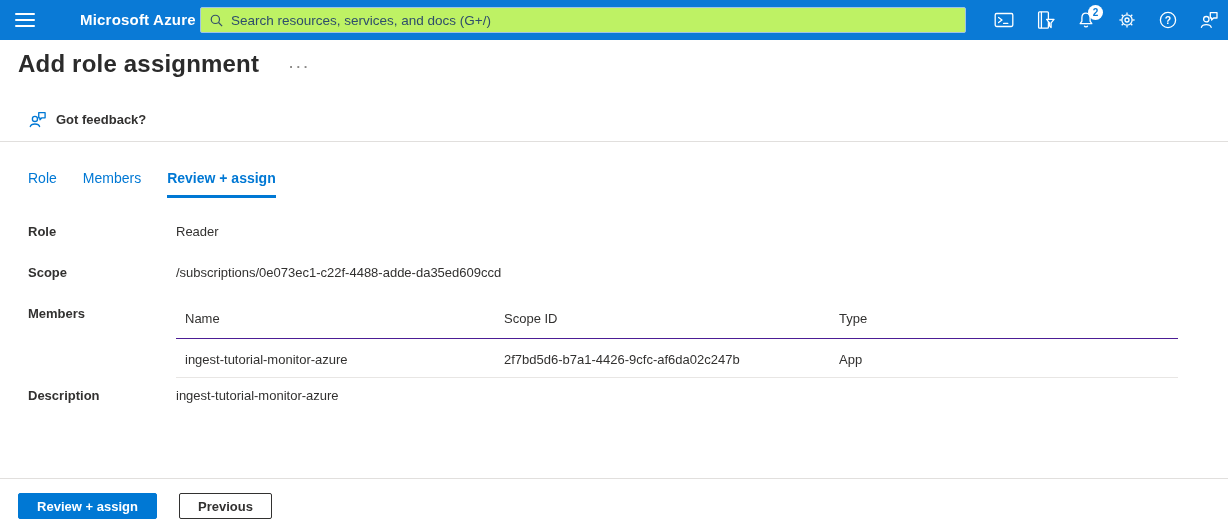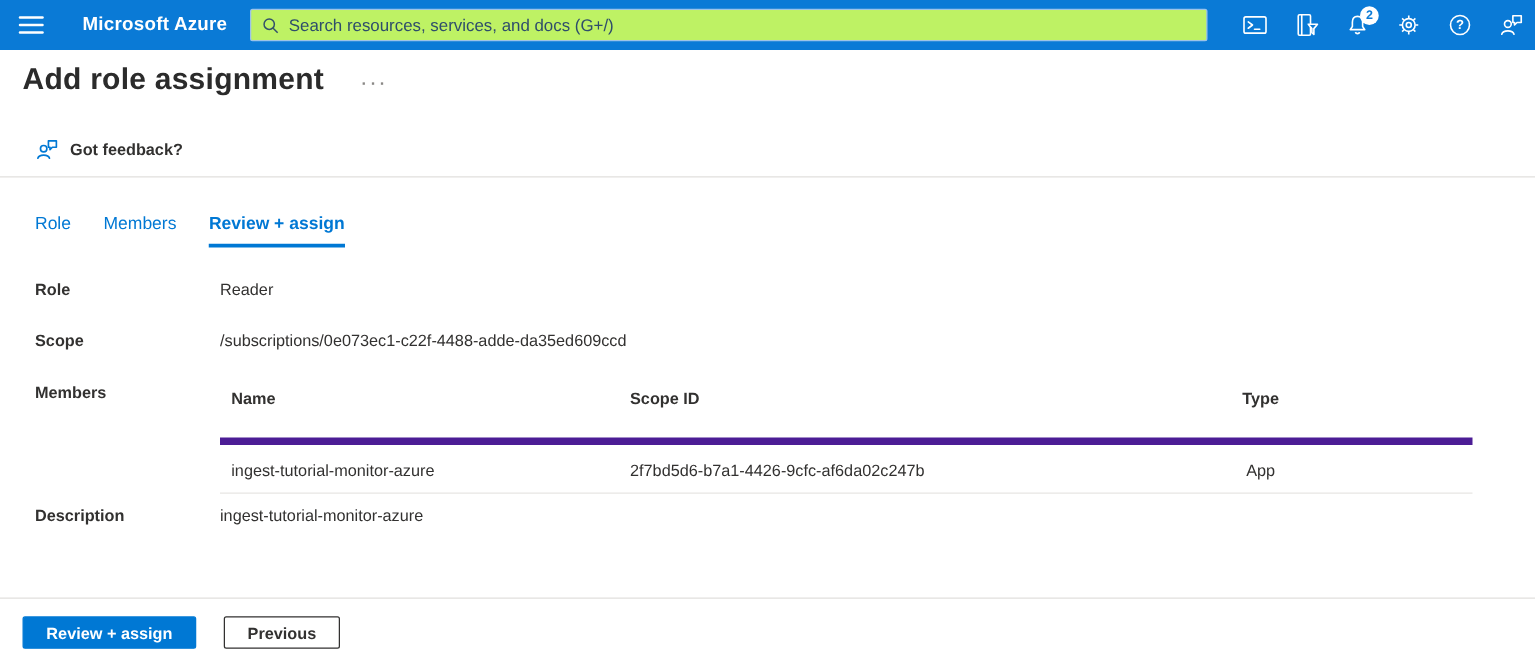--- a/index.html
+++ b/index.html
@@ -12,21 +12,21 @@
 
   
   .topbar { position:relative; height:40px; background:#0a7ad6; }
   .hamburger {
     position:absolute; left:12px; top:9px; width:26px; height:22px;
     background:transparent; border:none; cursor:pointer;
     display:flex; flex-direction:column; justify-content:center; gap:4px; padding:0 3px;
   }
   .hamburger span { display:block; height:2px; background:#fff; border-radius:1px; }
   .brand {
-    position:absolute; left:66px; top:0; height:40px; line-height:40px;
+    position:absolute; left:80px; top:0; height:40px; line-height:40px;
     color:#fff; font-size:15px; font-weight:700; letter-spacing:.2px; cursor:pointer;
   }
   .search {
     position:absolute; left:200px; top:7px; width:766px; height:26px;
     background:#bef264; border:1px solid #9cc3e8; border-radius:2px;
     display:flex; align-items:center; padding:0 8px; gap:7px;
   }
   .search svg { flex:0 0 auto; }
   .search input {
     flex:1; background:transparent; border:none; outline:none;
@@ -74,25 +74,25 @@
   .tab.active { font-weight:700; border-bottom-color:#0078d4; }
 
   
   .review { margin:26px 50px 0 28px; font-size:13px; }
   .rrow { display:flex; align-items:flex-start; margin-bottom:26px; }
   .rlabel { width:148px; flex:0 0 148px; font-weight:700; color:#323130; }
   .rvalue { color:#323130; }
 
   .mtable { flex:1; }
   .thead, .trow { display:flex; }
-  .thead { padding:5px 0 24px 0; border-bottom:6px solid #4c1d95; font-weight:700; }
+  .thead { padding:5px 0 12px 0; border-bottom:1px solid #4c1d95; font-weight:400; }
   .trow  { padding:13px 0 10px 0; border-bottom:1px solid #e8e6e4; }
   .c-name { width:328px; flex:0 0 328px; padding-left:9px; }
   .c-oid  { width:335px; flex:0 0 335px; }
-  .c-type { flex:1;text-align:center; }
+  .c-type { flex:1; }
 
   .desc-row { margin-top:10px; }
 
   
   .footer-divider { position:absolute; left:0; right:0; top:478px; border-top:1px solid #e1dfdd; }
   .footer-buttons { position:absolute; left:18px; top:493px; display:flex; gap:22px; }
   .btn { font-family:inherit; font-size:13px; font-weight:700; cursor:pointer;
          height:26px; display:flex; align-items:center; justify-content:center; border-radius:2px; }
   .btn-primary { width:139px; background:#0078d4; color:#fff; border:1px solid #0078d4; }
   .btn-secondary { width:93px; background:#fff; color:#323130; border:1px solid #323130; }

